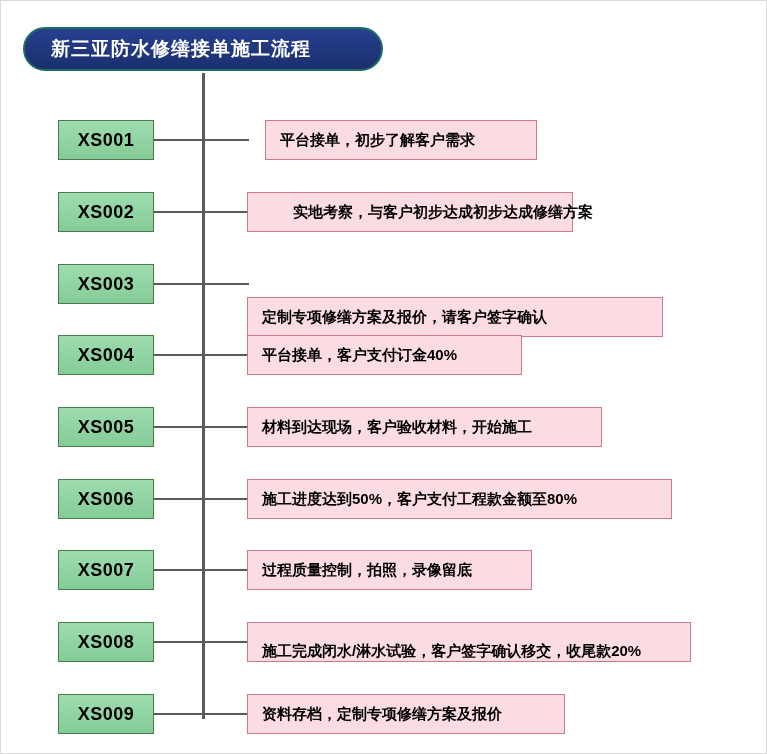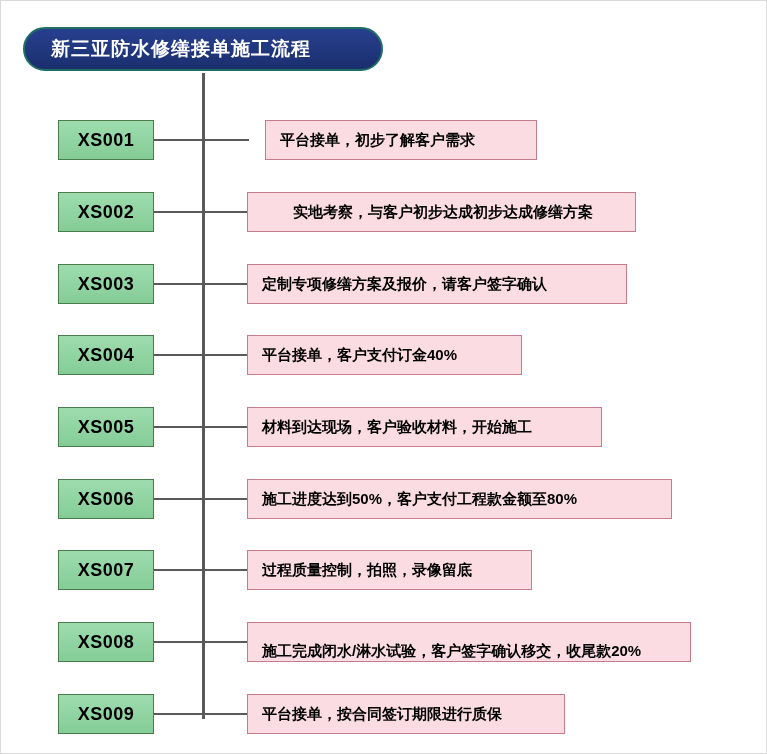--- a/index.html
+++ b/index.html
@@ -116,31 +116,31 @@
     <div class="text-box" style="width:272px;margin-left:18px;">
       <span>平台接单，初步了解客户需求</span>
     </div>
   </div>
 
   <div class="row" style="top:191px;">
     <div class="code-box">
       <span>XS002</span>
     </div>
     <div class="connector"></div>
-    <div class="text-box" style="width:389px;padding-left:45px;">
+    <div class="text-box" style="width:326px;padding-left:45px;">
       <span>实地考察，与客户初步达成初步达成修缮方案</span>
     </div>
   </div>
 
   <div class="row" style="top:263px;">
     <div class="code-box">
       <span>XS003</span>
     </div>
     <div class="connector"></div>
-    <div class="text-box" style="width:380px;">
+    <div class="text-box" style="width:416px;margin-top:33px;">
       <span>定制专项修缮方案及报价，请客户签字确认</span>
     </div>
   </div>
 
   <div class="row" style="top:334px;">
     <div class="code-box">
       <span>XS004</span>
     </div>
     <div class="connector"></div>
     <div class="text-box" style="width:275px;">
@@ -187,17 +187,17 @@
       <span>施工完成闭水/淋水试验，客户签字确认移交，收尾款20%</span>
     </div>
   </div>
 
   <div class="row" style="top:693px;">
     <div class="code-box">
       <span>XS009</span>
     </div>
     <div class="connector"></div>
     <div class="text-box" style="width:318px;">
-      <span>平台接单，按合同签订期限进行质保</span>
+      <span>资料存档，定制专项修缮方案及报价</span>
     </div>
   </div>
 
 </div>
 
 </body></html>

